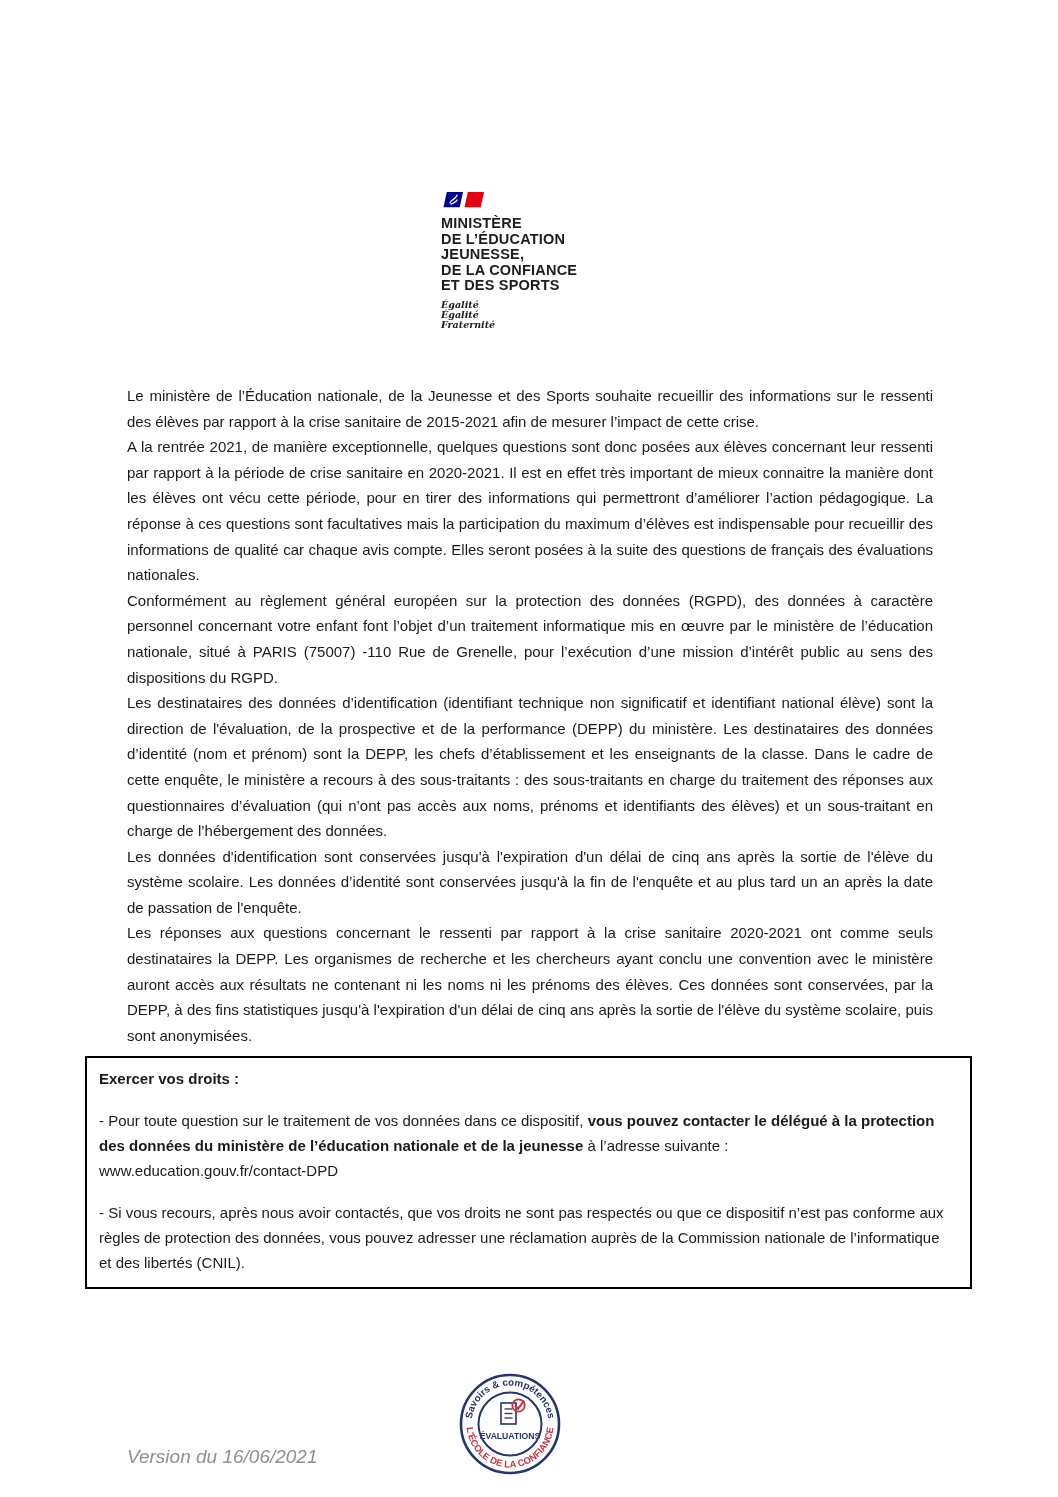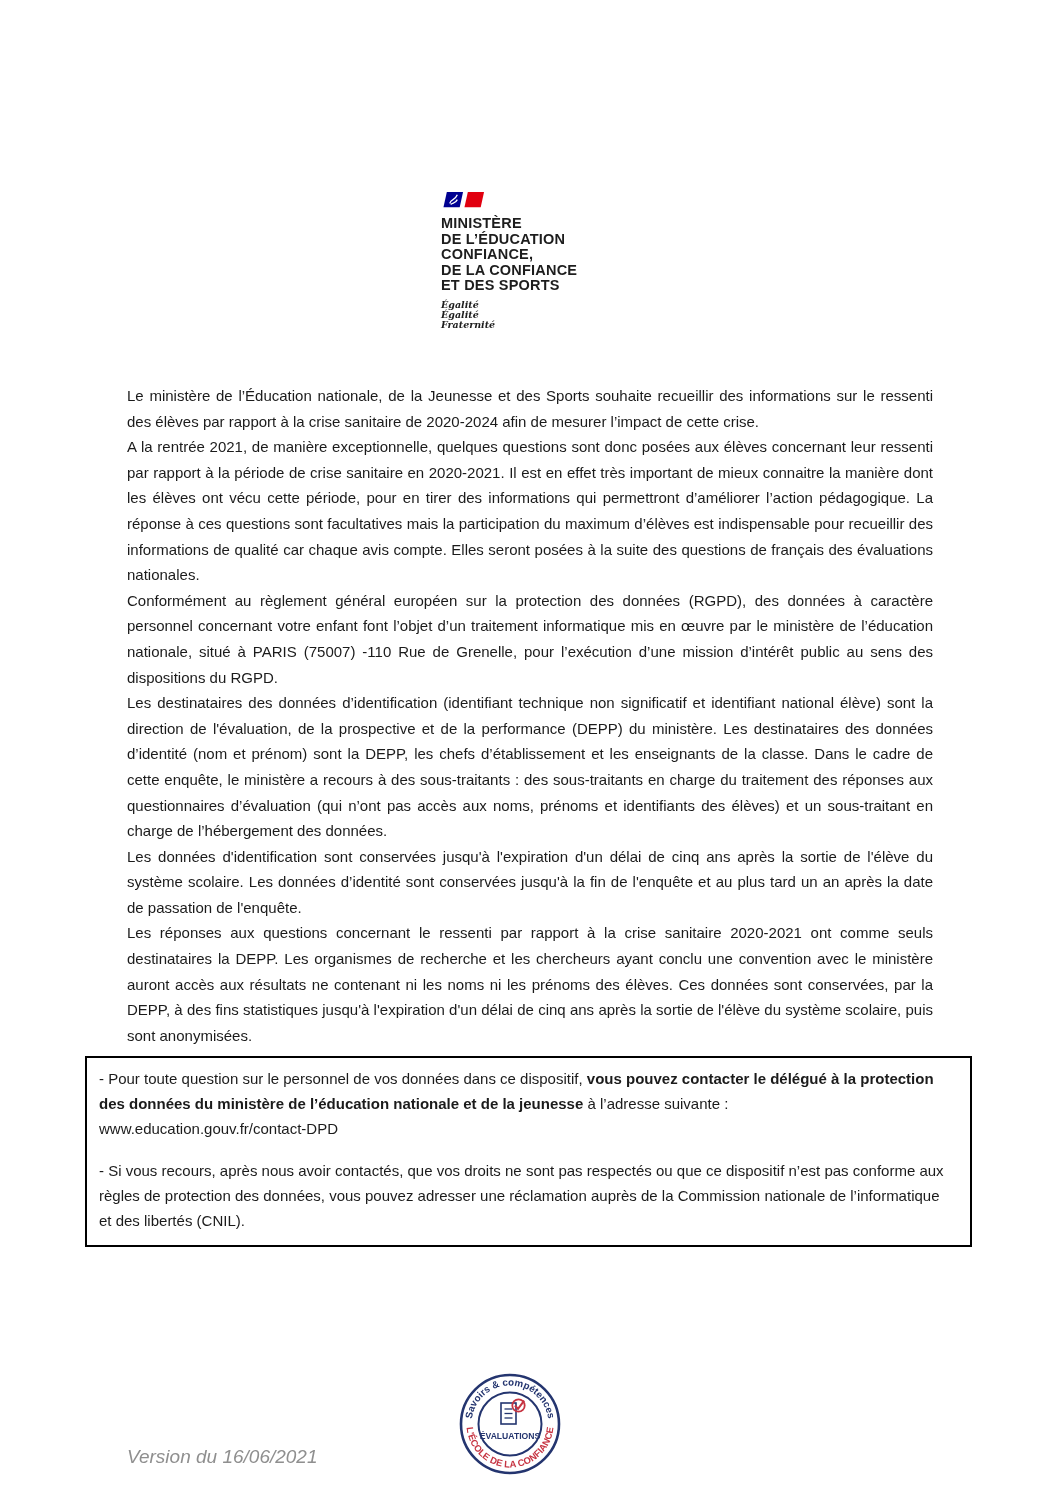--- a/index.html
+++ b/index.html
@@ -95,44 +95,45 @@
 
   <header class="gov-logo">
     <svg class="flag" viewBox="0 0 46 22" aria-hidden="true">
       <polygon points="5,1 22,1 18.5,17 1.5,17" fill="#000091"></polygon>
       <polygon points="27,1 44,1 40.5,17 23.5,17" fill="#E1000F"></polygon>
       <path d="M8,13 C10,7 13,11 16,4 M9,14 C12,12 14,13 16,9" stroke="#ffffff" stroke-width="1.4" fill="none"></path>
     </svg>
     <div class="ministry-name">
       <div>MINISTÈRE</div>
       <div>DE L’ÉDUCATION</div>
-      <div>CONFIANCE,</div>
+      <div>JEUNESSE,</div>
       <div>DE LA CONFIANCE</div>
       <div>ET DES SPORTS</div>
     </div>
     <div class="motto">
       <div>Égalité</div>
       <div>Égalité</div>
       <div>Fraternité</div>
     </div>
   </header>
 
 
   <main class="body-text">
-    <p>Le ministère de l’Éducation nationale, de la Jeunesse et des Sports souhaite recueillir des informations sur le ressenti des élèves par rapport à la crise sanitaire de 2020-2024 afin de mesurer l’impact de cette crise.</p>
+    <p>Le ministère de l’Éducation nationale, de la Jeunesse et des Sports souhaite recueillir des informations sur le ressenti des élèves par rapport à la crise sanitaire de 2015-2021 afin de mesurer l’impact de cette crise.</p>
     <p>A la rentrée 2021, de manière exceptionnelle, quelques questions sont donc posées aux élèves concernant leur ressenti par rapport à la période de crise sanitaire en 2020-2021. Il est en effet très important de mieux connaitre la manière dont les élèves ont vécu cette période, pour en tirer des informations qui permettront d’améliorer l’action pédagogique. La réponse à ces questions sont facultatives mais la participation du maximum d’élèves est indispensable pour recueillir des informations de qualité car chaque avis compte. Elles seront posées à la suite des questions de français des évaluations nationales.</p>
     <p>Conformément au règlement général européen sur la protection des données (RGPD), des données à caractère personnel concernant votre enfant font l’objet d’un traitement informatique mis en œuvre par le ministère de l’éducation nationale, situé à PARIS (75007) -110 Rue de Grenelle, pour l’exécution d’une mission d’intérêt public au sens des dispositions du RGPD.</p>
     <p>Les destinataires des données d’identification (identifiant technique non significatif et identifiant national élève) sont la direction de l'évaluation, de la prospective et de la performance (DEPP) du ministère. Les destinataires des données d’identité (nom et prénom) sont la DEPP, les chefs d’établissement et les enseignants de la classe. Dans le cadre de cette enquête, le ministère a recours à des sous-traitants : des sous-traitants en charge du traitement des réponses aux questionnaires d’évaluation (qui n’ont pas accès aux noms, prénoms et identifiants des élèves) et un sous-traitant en charge de l’hébergement des données.</p>
     <p>Les données d'identification sont conservées jusqu'à l'expiration d'un délai de cinq ans après la sortie de l'élève du système scolaire. Les données d’identité sont conservées jusqu'à la fin de l'enquête et au plus tard un an après la date de passation de l'enquête.</p>
     <p>Les réponses aux questions concernant le ressenti par rapport à la crise sanitaire 2020-2021 ont comme seuls destinataires la DEPP. Les organismes de recherche et les chercheurs ayant conclu une convention avec le ministère auront accès aux résultats ne contenant ni les noms ni les prénoms des élèves. Ces données sont conservées, par la DEPP, à des fins statistiques jusqu'à l'expiration d'un délai de cinq ans après la sortie de l'élève du système scolaire, puis sont anonymisées.</p>
   </main>
 
   <section class="rights-box">
+    <p class="bold">Exercer vos droits :</p>
     <p>
-      <span>- Pour toute question sur le personnel de vos données dans ce dispositif, </span><span class="bold">vous pouvez contacter le délégué à la protection des données du ministère de l’éducation nationale et de la jeunesse</span><span> à l’adresse suivante :</span><br>
+      <span>- Pour toute question sur le traitement de vos données dans ce dispositif, </span><span class="bold">vous pouvez contacter le délégué à la protection des données du ministère de l’éducation nationale et de la jeunesse</span><span> à l’adresse suivante :</span><br>
       <span>www.education.gouv.fr/contact-DPD</span>
     </p>
     <p>- Si vous recours, après nous avoir contactés, que vos droits ne sont pas respectés ou que ce dispositif n’est pas conforme aux règles de protection des données, vous pouvez adresser une réclamation auprès de la Commission nationale de l’informatique et des libertés (CNIL).</p>
   </section>
 
   <svg class="badge" viewBox="0 0 104 104" aria-hidden="true">
     <defs>
       <path id="arcTop" d="M 13.5 52 A 38.5 38.5 0 0 1 90.5 52"></path>
       <path id="arcBottom" d="M 8.5 52 A 43.5 43.5 0 0 0 95.5 52"></path>
     </defs>

